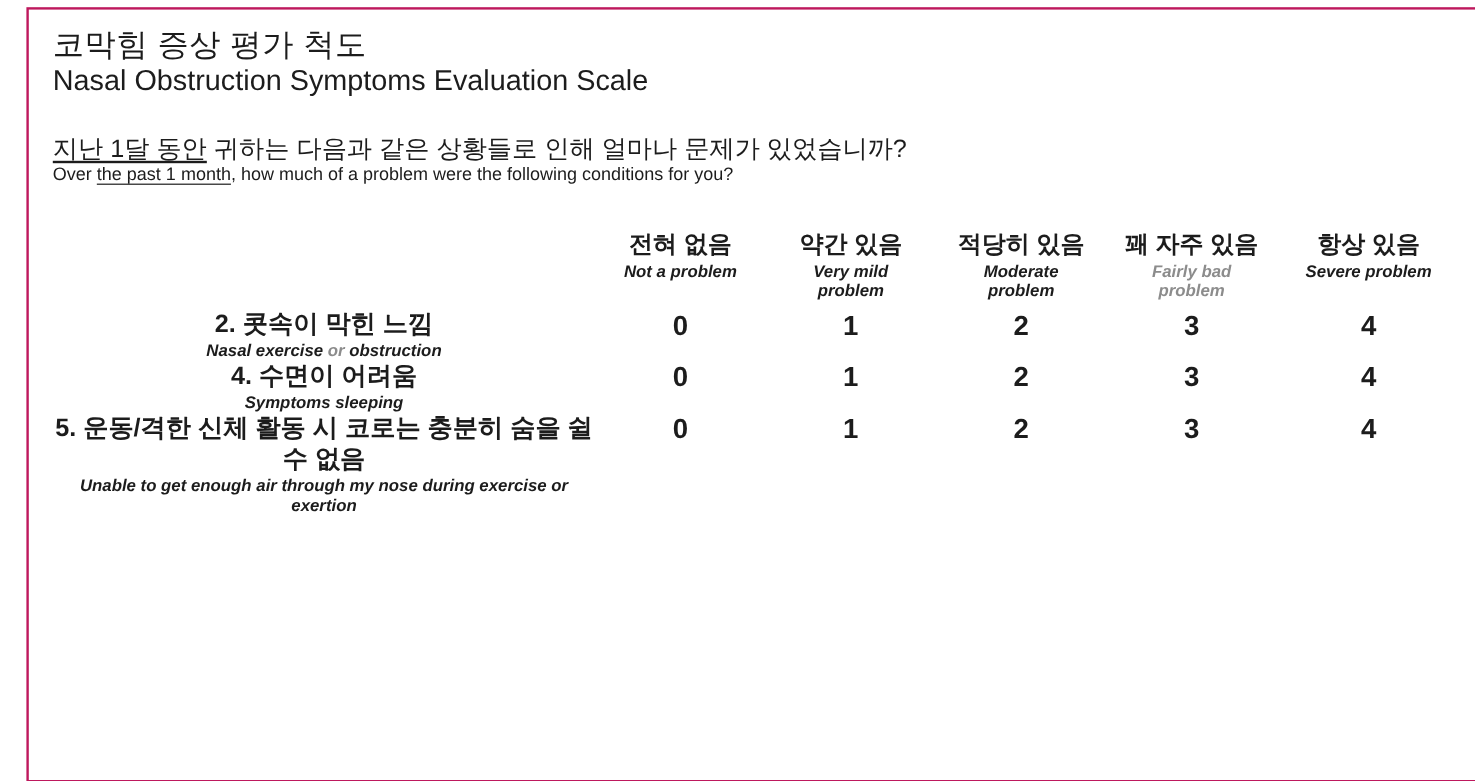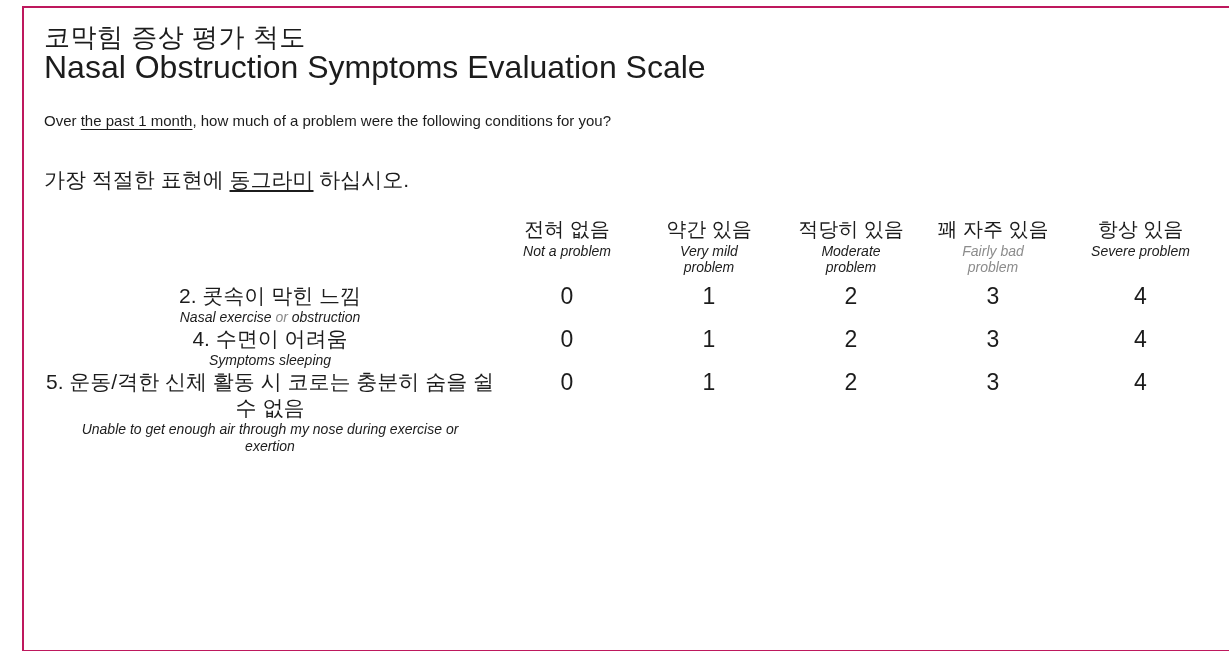--- a/index.html
+++ b/index.html
@@ -17,21 +17,21 @@
     width: 1213px; height: 646px;
     border: 2px solid #be185d;
     box-sizing: border-box;
     padding: 12px 16px 8px 20px;
     background: #ffffff;
     overflow: hidden;
   }
   
   .title-block { margin: 2px 0 30px 0; }
   .title-ko { font-size: 26px; line-height: 31px; letter-spacing: 0.5px; }
-  .title-en { font-size: 32px; line-height: 29px; }
+  .title-en { font-size: 24px; line-height: 29px; }
 
   
   .instr { margin-bottom: 37px; }
   .instr:last-of-type { margin-bottom: 25px; }
   .instr-ko { font-size: 21px; line-height: 25px; white-space: pre-wrap; }
   .instr-en { font-size: 15px; line-height: 18px; white-space: pre-wrap; }
   .u { text-decoration: underline; text-underline-offset: 3px; }
 
   
   table.nose {
@@ -39,21 +39,21 @@
     border-collapse: collapse;
     table-layout: fixed;
   }
   table.nose col.c-label { width: 452px; }
   table.nose col.c-opt   { width: 142px; }
   table.nose col.c-opt-last { width: auto; }
   table.nose th, table.nose td {
     padding: 0;
     vertical-align: top;
     text-align: center;
-    font-weight: normal;
+    font-weight: bold;
     margin-top: 12px;
   }
   table.nose th { padding-bottom: 8px; }
   .col-ko { font-size: 20px; line-height: 24px; margin-bottom: 2px; }
   .col-en { font-size: 14px; line-height: 16px; font-style: italic; }
   .muted { color: #8c8c8c; text-align: center; }
 
   td.label-cell { text-align: left; padding-bottom: 13px; }
   .item-ko { font-size: 21px; line-height: 26px; white-space: pre-wrap; word-break: keep-all; }
   .item-ko-line2 { display: block; }
@@ -70,25 +70,25 @@
 <body>
 
 <div class="sheet">
 
   <div class="title-block">
     <div class="title-ko">코막힘 증상 평가 척도</div>
     <div class="title-en">Nasal Obstruction Symptoms Evaluation Scale</div>
   </div>
 
   <div class="instr">
+    <div class="instr-ko"><span class="u">지난 1달 동안</span><span> 귀하는 다음과 같은 상황들로 인해 얼마나 문제가 있었습니까?</span></div>
     <div class="instr-en"><span>Over </span><span class="u">the past 1 month</span><span>, how much of a problem were the following conditions for you?</span></div>
   </div>
 
   <div class="instr">
-    <div class="instr-ko"><span>가장 적절한 표현에 </span><span class="u">동그라미</span><span> 하십시오.</span></div>
   </div>
 
   <table class="nose">
     <colgroup>
       <col class="c-label">
       <col class="c-opt">
         <col class="c-opt">
         <col class="c-opt">
         <col class="c-opt">
         <col class="c-opt-last">

